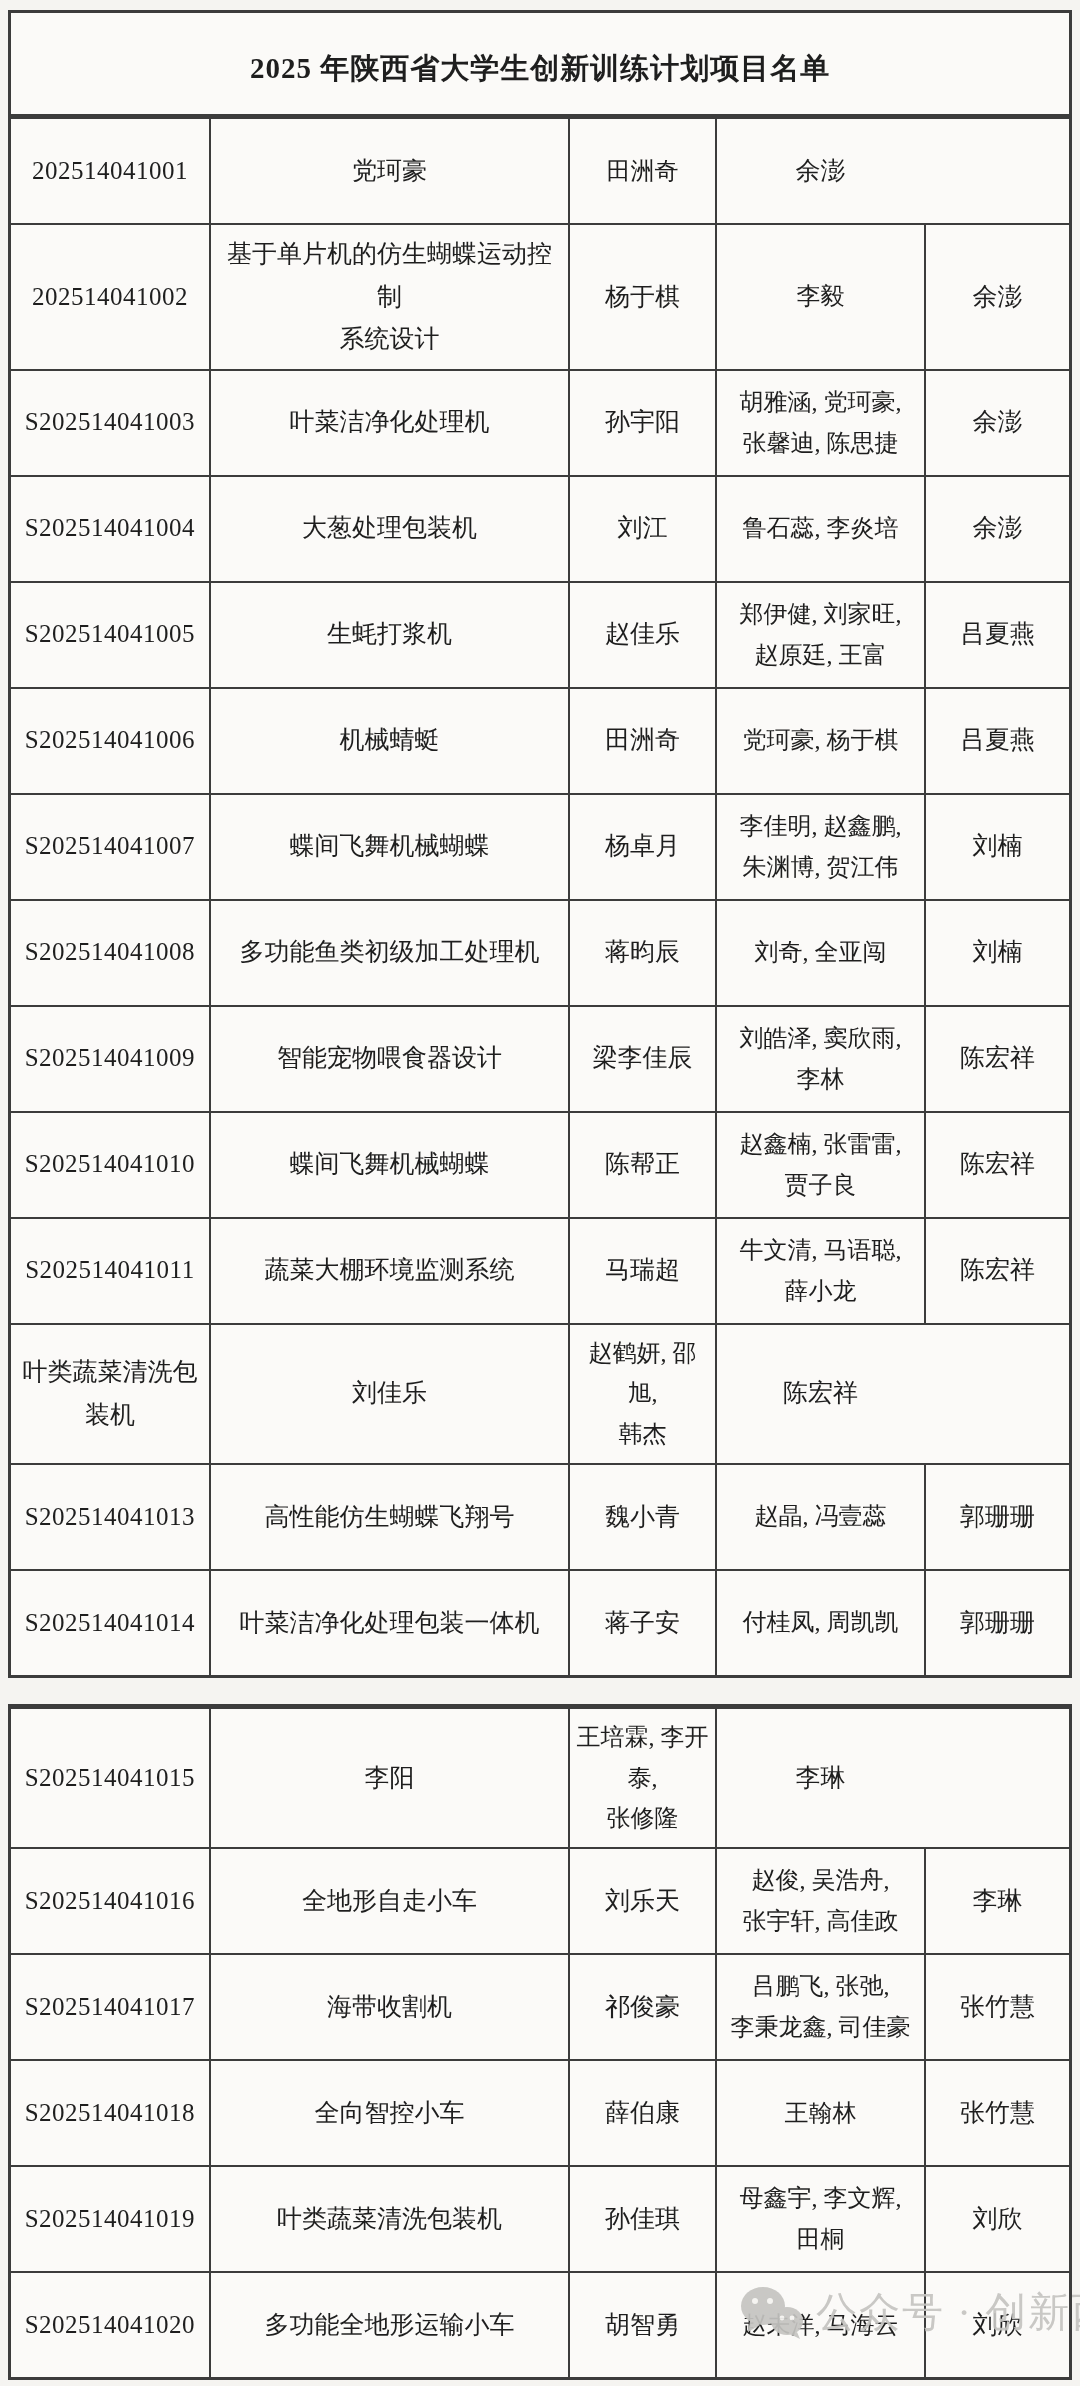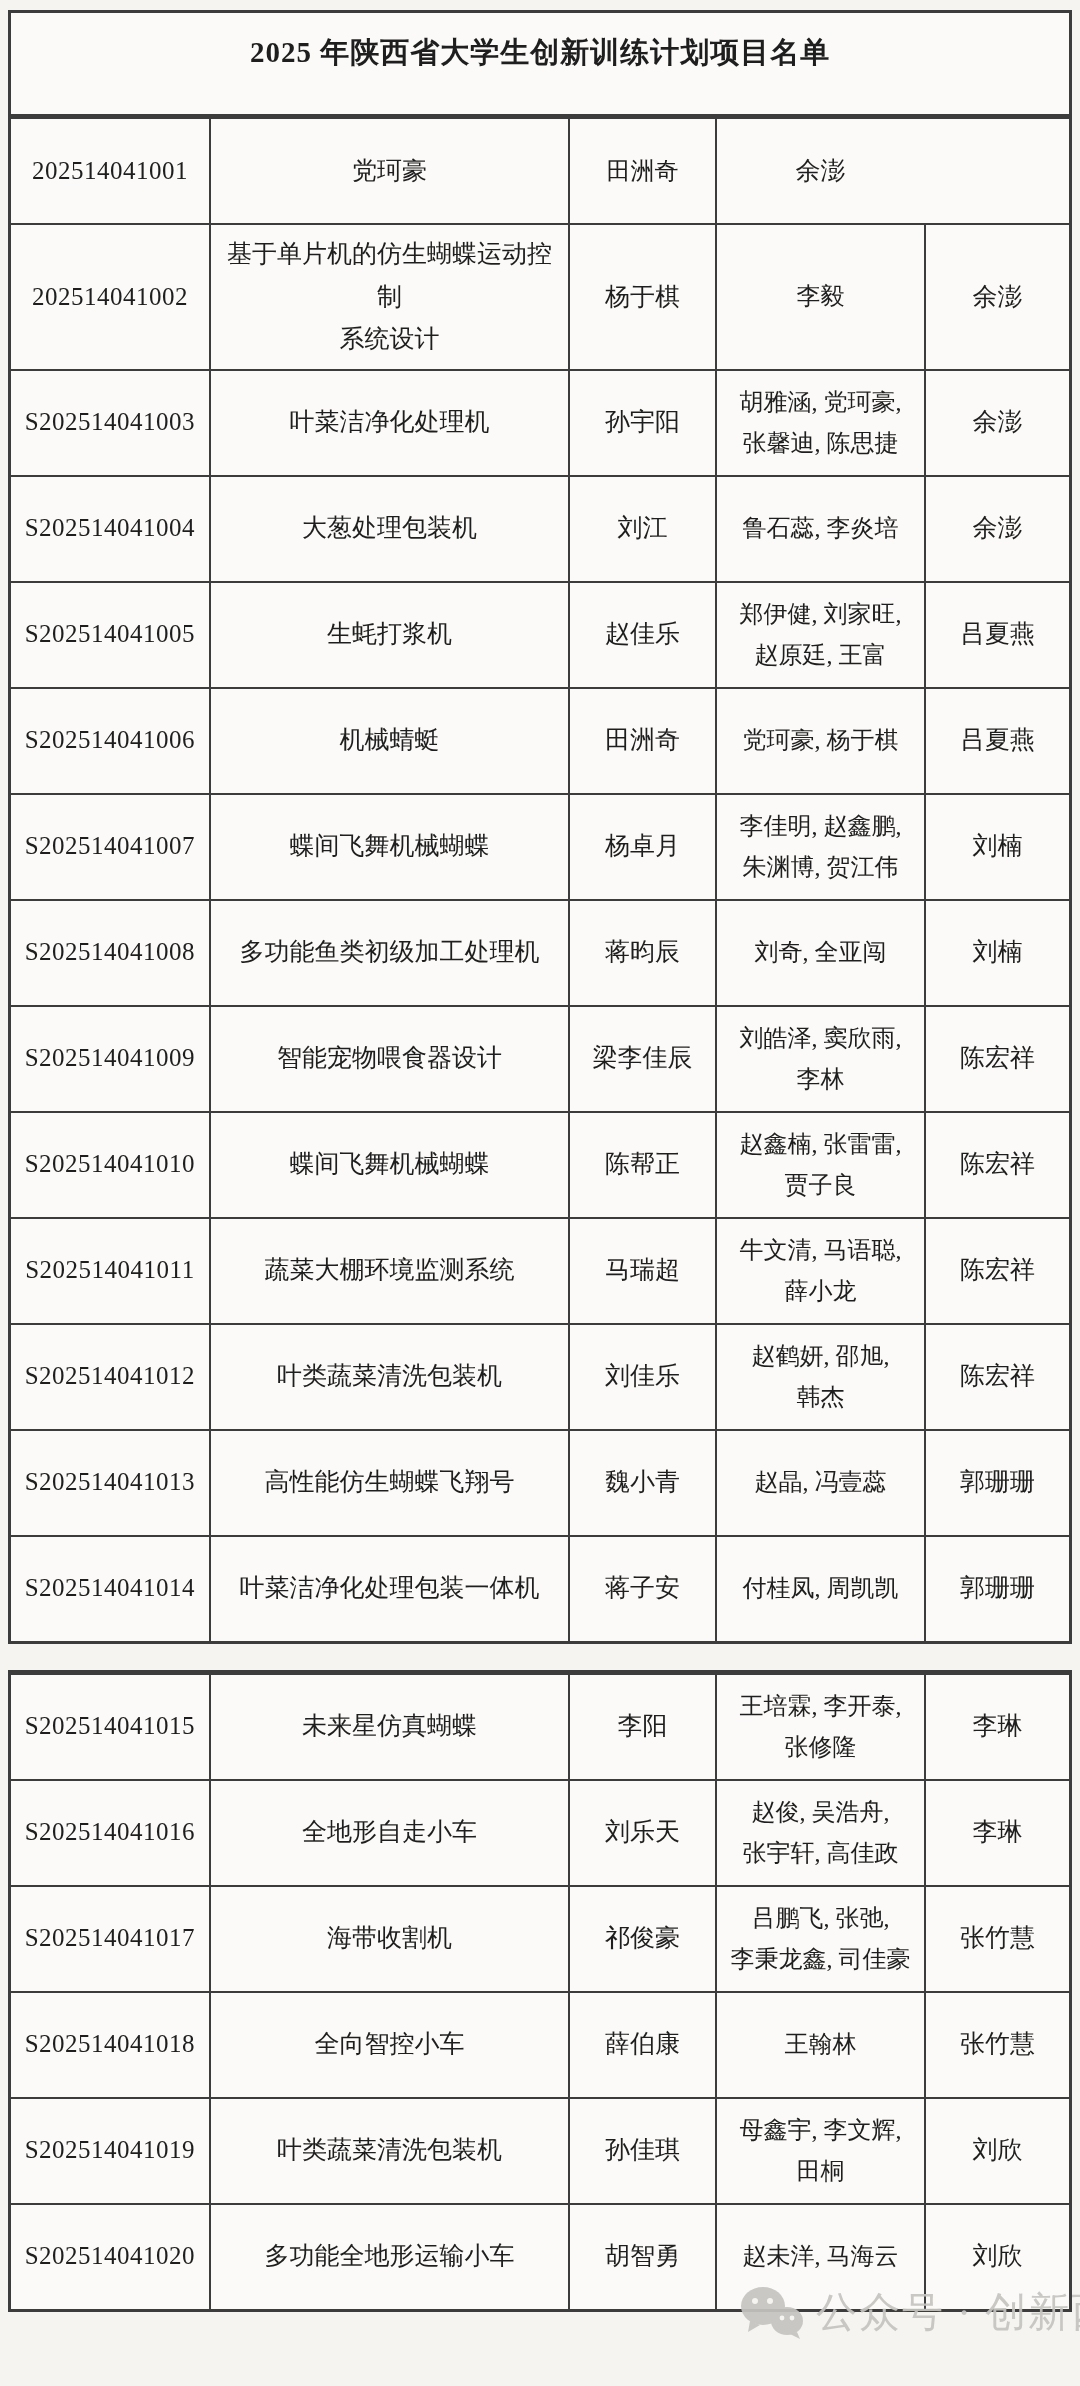--- a/index.html
+++ b/index.html
@@ -18,21 +18,21 @@
   .sheet{padding:10px 8px 0 8px;}
   .block{
     border:3px solid var(--line);
     background:var(--cell);
   }
   .block + .block{margin-top:26px;}
   .title-cell{
     min-height:104px;
     border-bottom:3px solid var(--line);
     display:flex;justify-content:center;align-items:flex-start;
-    padding-top:20px;
+    padding-top:36px;
     font-size:29px;font-weight:700;letter-spacing:1px;
   }
   .grid{
     display:grid;
     grid-template-columns:18.7% 33.95% 13.9% 19.75% 13.7%;
   }
   .cell{
     display:flex;align-items:center;justify-content:center;
     text-align:center;
     padding:8px 6px;
@@ -150,21 +150,20 @@
   <div class="row grid">
     <div class="cell cell-id">S202514041011</div>
     <div class="cell cell-name">蔬菜大棚环境监测系统</div>
     <div class="cell cell-leader">马瑞超</div>
     <div class="cell cell-members">牛文清, 马语聪,
 薛小龙</div>
     <div class="cell cell-teacher">陈宏祥</div>
   </div>
 
   <div class="row grid">
-    <div class="cell cell-id">S202514041012</div>
     <div class="cell cell-name">叶类蔬菜清洗包装机</div>
     <div class="cell cell-leader">刘佳乐</div>
     <div class="cell cell-members">赵鹤妍, 邵旭,
 韩杰</div>
     <div class="cell cell-teacher">陈宏祥</div>
   </div>
 
   <div class="row grid">
     <div class="cell cell-id">S202514041013</div>
     <div class="cell cell-name">高性能仿生蝴蝶飞翔号</div>
@@ -180,21 +179,20 @@
     <div class="cell cell-members">付桂凤, 周凯凯</div>
     <div class="cell cell-teacher">郭珊珊</div>
   </div>
 </div>
   </div>
 
   <div class="block">
     <div>
   <div class="row grid">
     <div class="cell cell-id">S202514041015</div>
-    <div class="cell cell-name">未来星仿真蝴蝶</div>
     <div class="cell cell-leader">李阳</div>
     <div class="cell cell-members">王培霖, 李开泰,
 张修隆</div>
     <div class="cell cell-teacher">李琳</div>
   </div>
 
   <div class="row grid">
     <div class="cell cell-id">S202514041016</div>
     <div class="cell cell-name">全地形自走小车</div>
     <div class="cell cell-leader">刘乐天</div>

